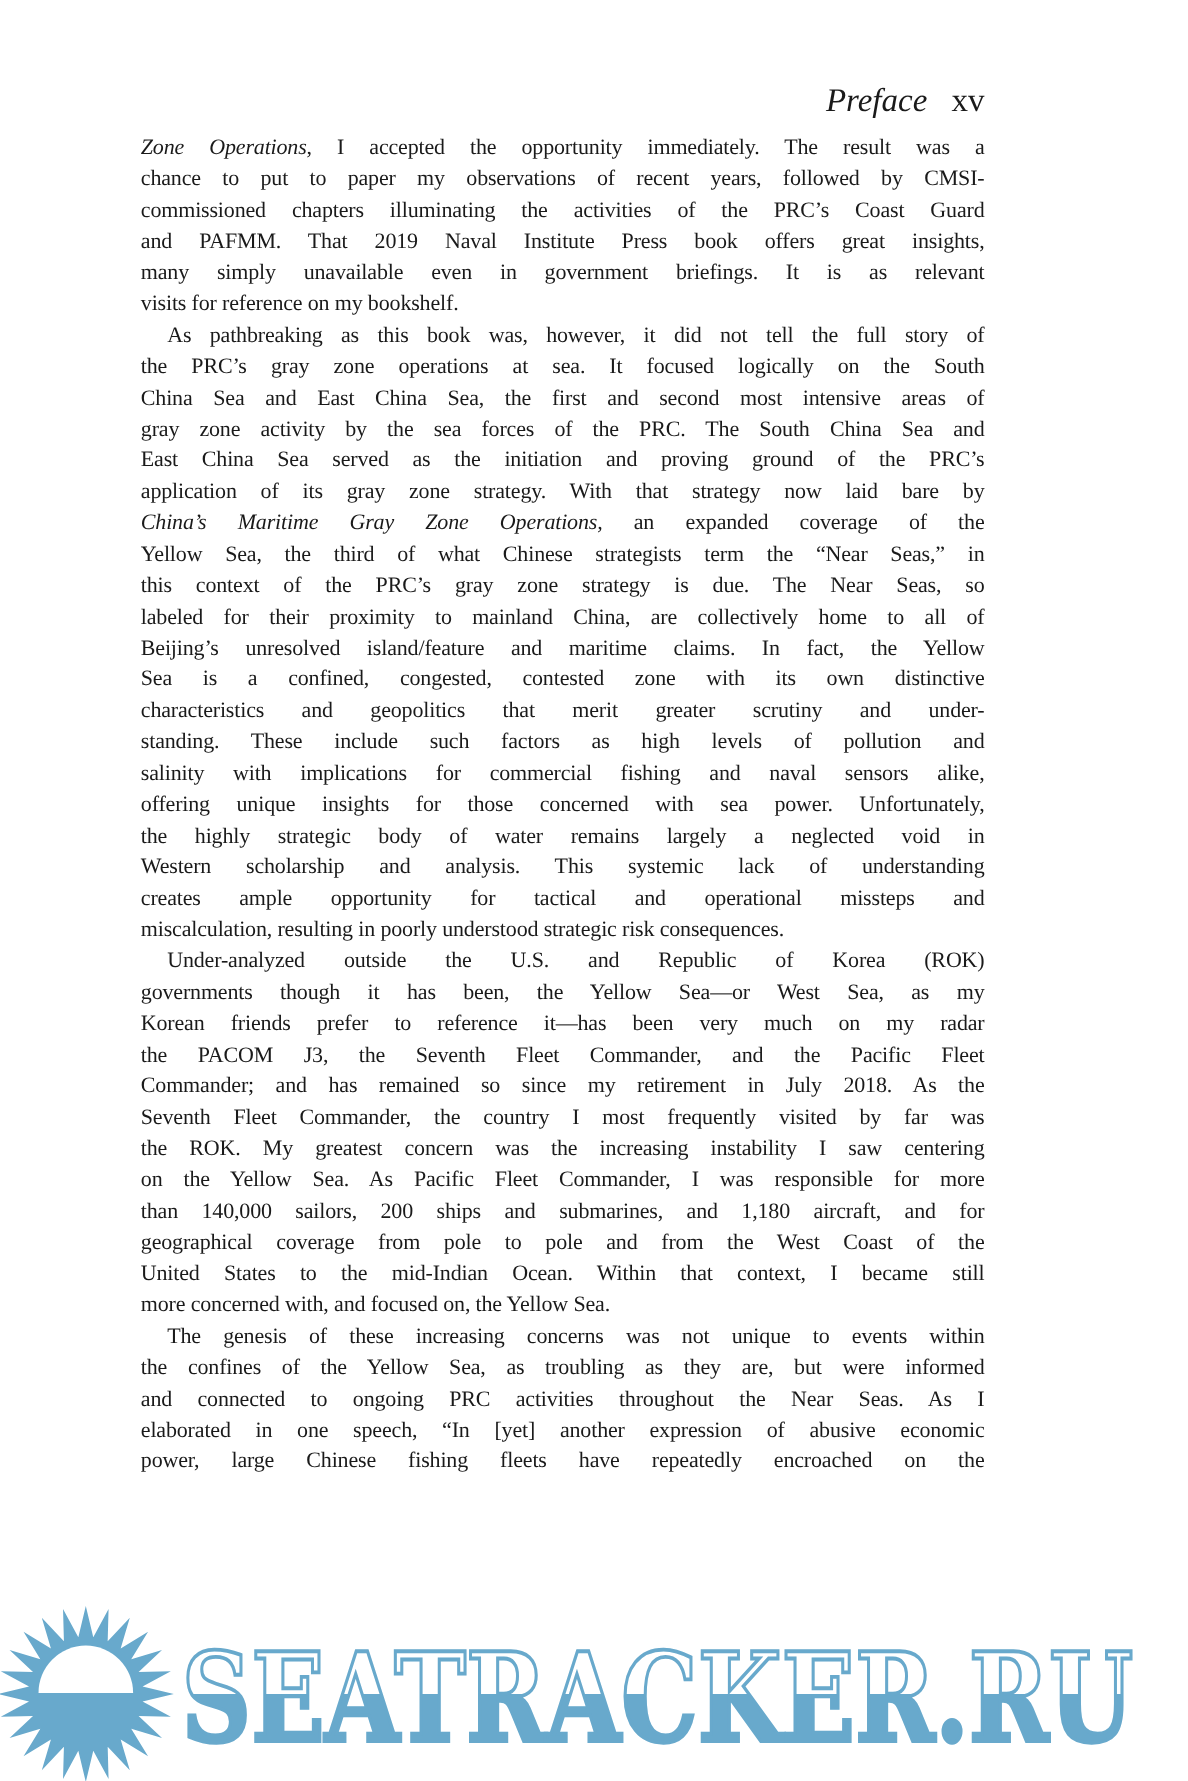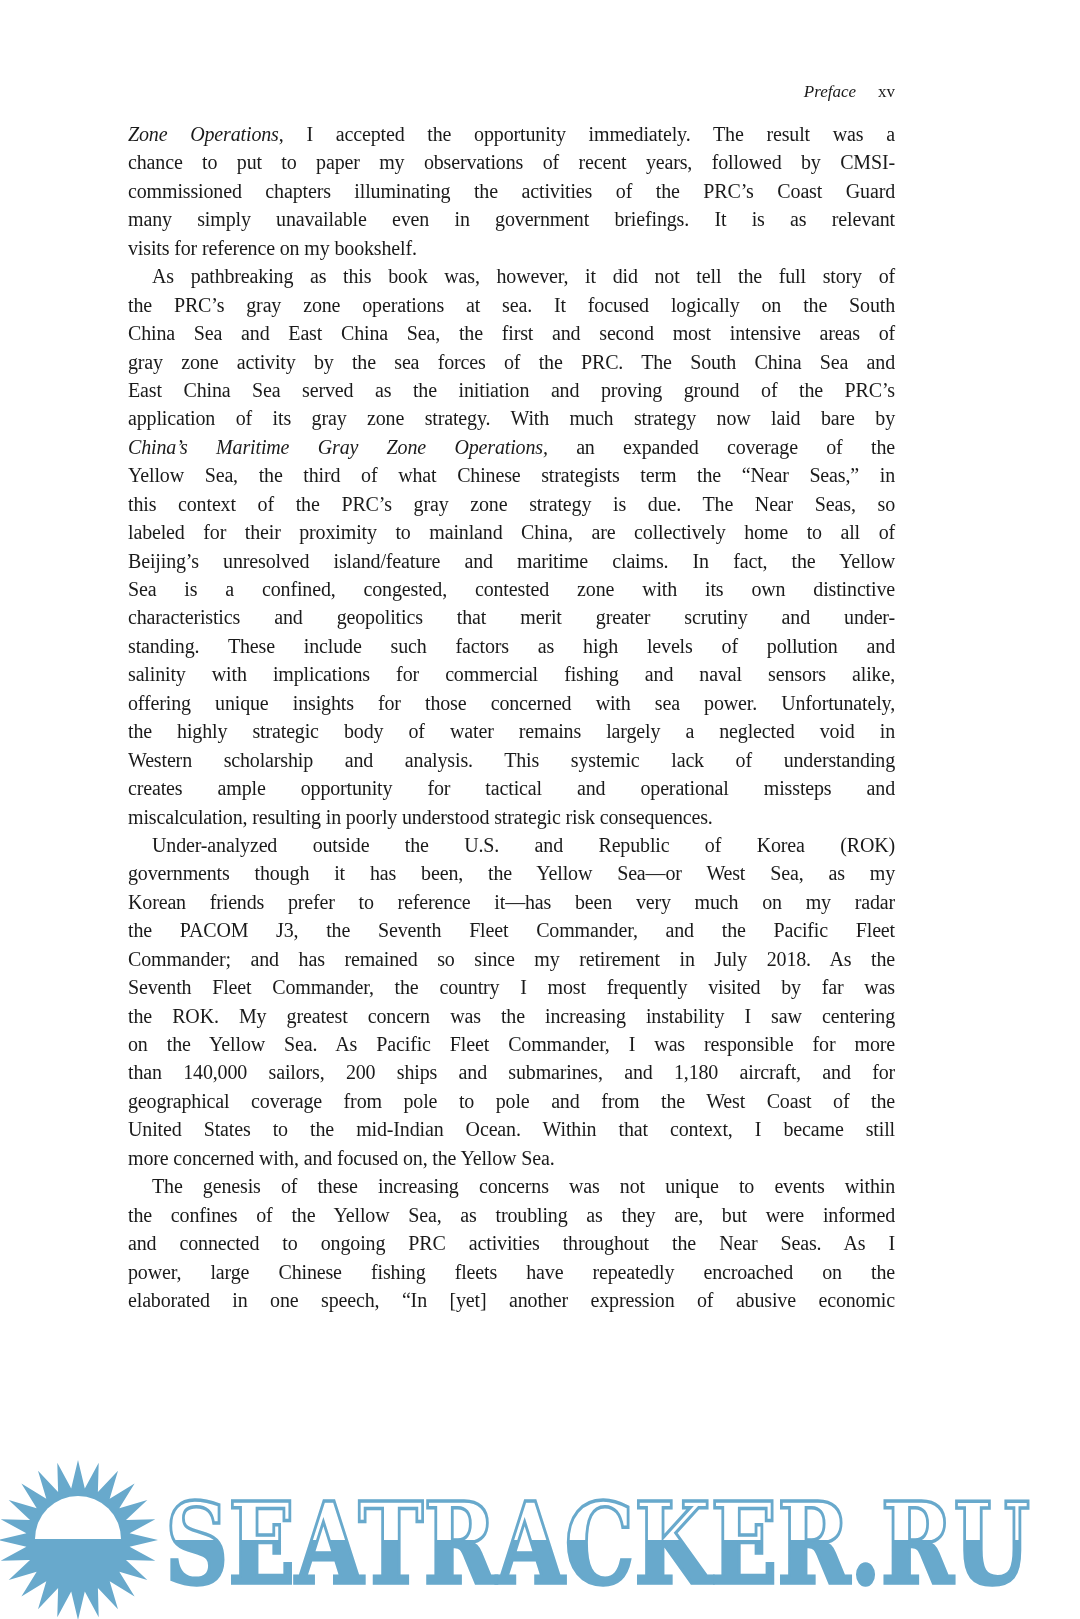--- a/index.html
+++ b/index.html
@@ -12,21 +12,21 @@
       height: 1619px;
       position: relative;
       overflow: hidden;
       font-family: "Liberation Serif", "DejaVu Serif", serif;
       color: #1a1a1a;
     }
     .running-head {
       position: absolute;
       top: 78px;
       right: 185px;
-      font-size: 17px;
+      font-size: 30px;
       line-height: 28px;
       white-space: nowrap;
     }
     .running-head .rh-title {
       font-style: italic;
       margin-right: 22px;
     }
     .page-body {
       position: absolute;
       left: 128px;
@@ -68,28 +68,29 @@
 <body>
 
 <header class="running-head">
   <span class="rh-title">Preface</span><span class="rh-page">xv</span>
 </header>
 
 <main class="page-body" id="page-body">
     <span class="line"><span class="it">Zone Operations</span><span>, I accepted the opportunity immediately. The result was a</span></span>
     <span class="line"><span>chance to put to paper my observations of recent years, followed by CMSI-</span></span>
     <span class="line"><span>commissioned chapters illuminating the activities of the PRC’s Coast Guard</span></span>
+    <span class="line"><span>and PAFMM. That 2019 Naval Institute Press book offers great insights,</span></span>
     <span class="line"><span>many simply unavailable even in government briefings. It is as relevant</span></span>
     <span class="line last"><span>visits for reference on my bookshelf.</span></span>
     <span class="line indent"><span>As pathbreaking as this book was, however, it did not tell the full story of</span></span>
     <span class="line"><span>the PRC’s gray zone operations at sea. It focused logically on the South</span></span>
     <span class="line"><span>China Sea and East China Sea, the first and second most intensive areas of</span></span>
     <span class="line"><span>gray zone activity by the sea forces of the PRC. The South China Sea and</span></span>
     <span class="line"><span>East China Sea served as the initiation and proving ground of the PRC’s</span></span>
-    <span class="line"><span>application of its gray zone strategy. With much strategy now laid bare by</span></span>
+    <span class="line"><span>application of its gray zone strategy. With that strategy now laid bare by</span></span>
     <span class="line"><span class="it">China’s Maritime Gray Zone Operations,</span><span> an expanded coverage of the</span></span>
     <span class="line"><span>Yellow Sea, the third of what Chinese strategists term the “Near Seas,” in</span></span>
     <span class="line"><span>this context of the PRC’s gray zone strategy is due. The Near Seas, so</span></span>
     <span class="line"><span>labeled for their proximity to mainland China, are collectively home to all of</span></span>
     <span class="line"><span>Beijing’s unresolved island/feature and maritime claims. In fact, the Yellow</span></span>
     <span class="line"><span>Sea is a confined, congested, contested zone with its own distinctive</span></span>
     <span class="line"><span>characteristics and geopolitics that merit greater scrutiny and under-</span></span>
     <span class="line"><span>standing. These include such factors as high levels of pollution and</span></span>
     <span class="line"><span>salinity with implications for commercial fishing and naval sensors alike,</span></span>
     <span class="line"><span>offering unique insights for those concerned with sea power. Unfortunately,</span></span>
@@ -105,22 +106,22 @@
     <span class="line"><span>Seventh Fleet Commander, the country I most frequently visited by far was</span></span>
     <span class="line"><span>the ROK. My greatest concern was the increasing instability I saw centering</span></span>
     <span class="line"><span>on the Yellow Sea. As Pacific Fleet Commander, I was responsible for more</span></span>
     <span class="line"><span>than 140,000 sailors, 200 ships and submarines, and 1,180 aircraft, and for</span></span>
     <span class="line"><span>geographical coverage from pole to pole and from the West Coast of the</span></span>
     <span class="line"><span>United States to the mid-Indian Ocean. Within that context, I became still</span></span>
     <span class="line last"><span>more concerned with, and focused on, the Yellow Sea.</span></span>
     <span class="line indent"><span>The genesis of these increasing concerns was not unique to events within</span></span>
     <span class="line"><span>the confines of the Yellow Sea, as troubling as they are, but were informed</span></span>
     <span class="line"><span>and connected to ongoing PRC activities throughout the Near Seas. As I</span></span>
+    <span class="line"><span>elaborated in one speech, “In [yet] another expression of abusive economic</span></span>
     <span class="line"><span>power, large Chinese fishing fleets have repeatedly encroached on the</span></span>
-    <span class="line"><span>elaborated in one speech, “In [yet] another expression of abusive economic</span></span>
   </main>
 
 <div class="watermark">
   <svg width="1080" height="164" viewBox="0 0 1080 164" xmlns="http://www.w3.org/2000/svg">
     <defs>
       <clipPath id="lowerHalf">
         <rect x="0" y="85" width="1080" height="100"></rect>
       </clipPath>
       <clipPath id="upperHalf">
         <rect x="0" y="0" width="1080" height="85"></rect>

